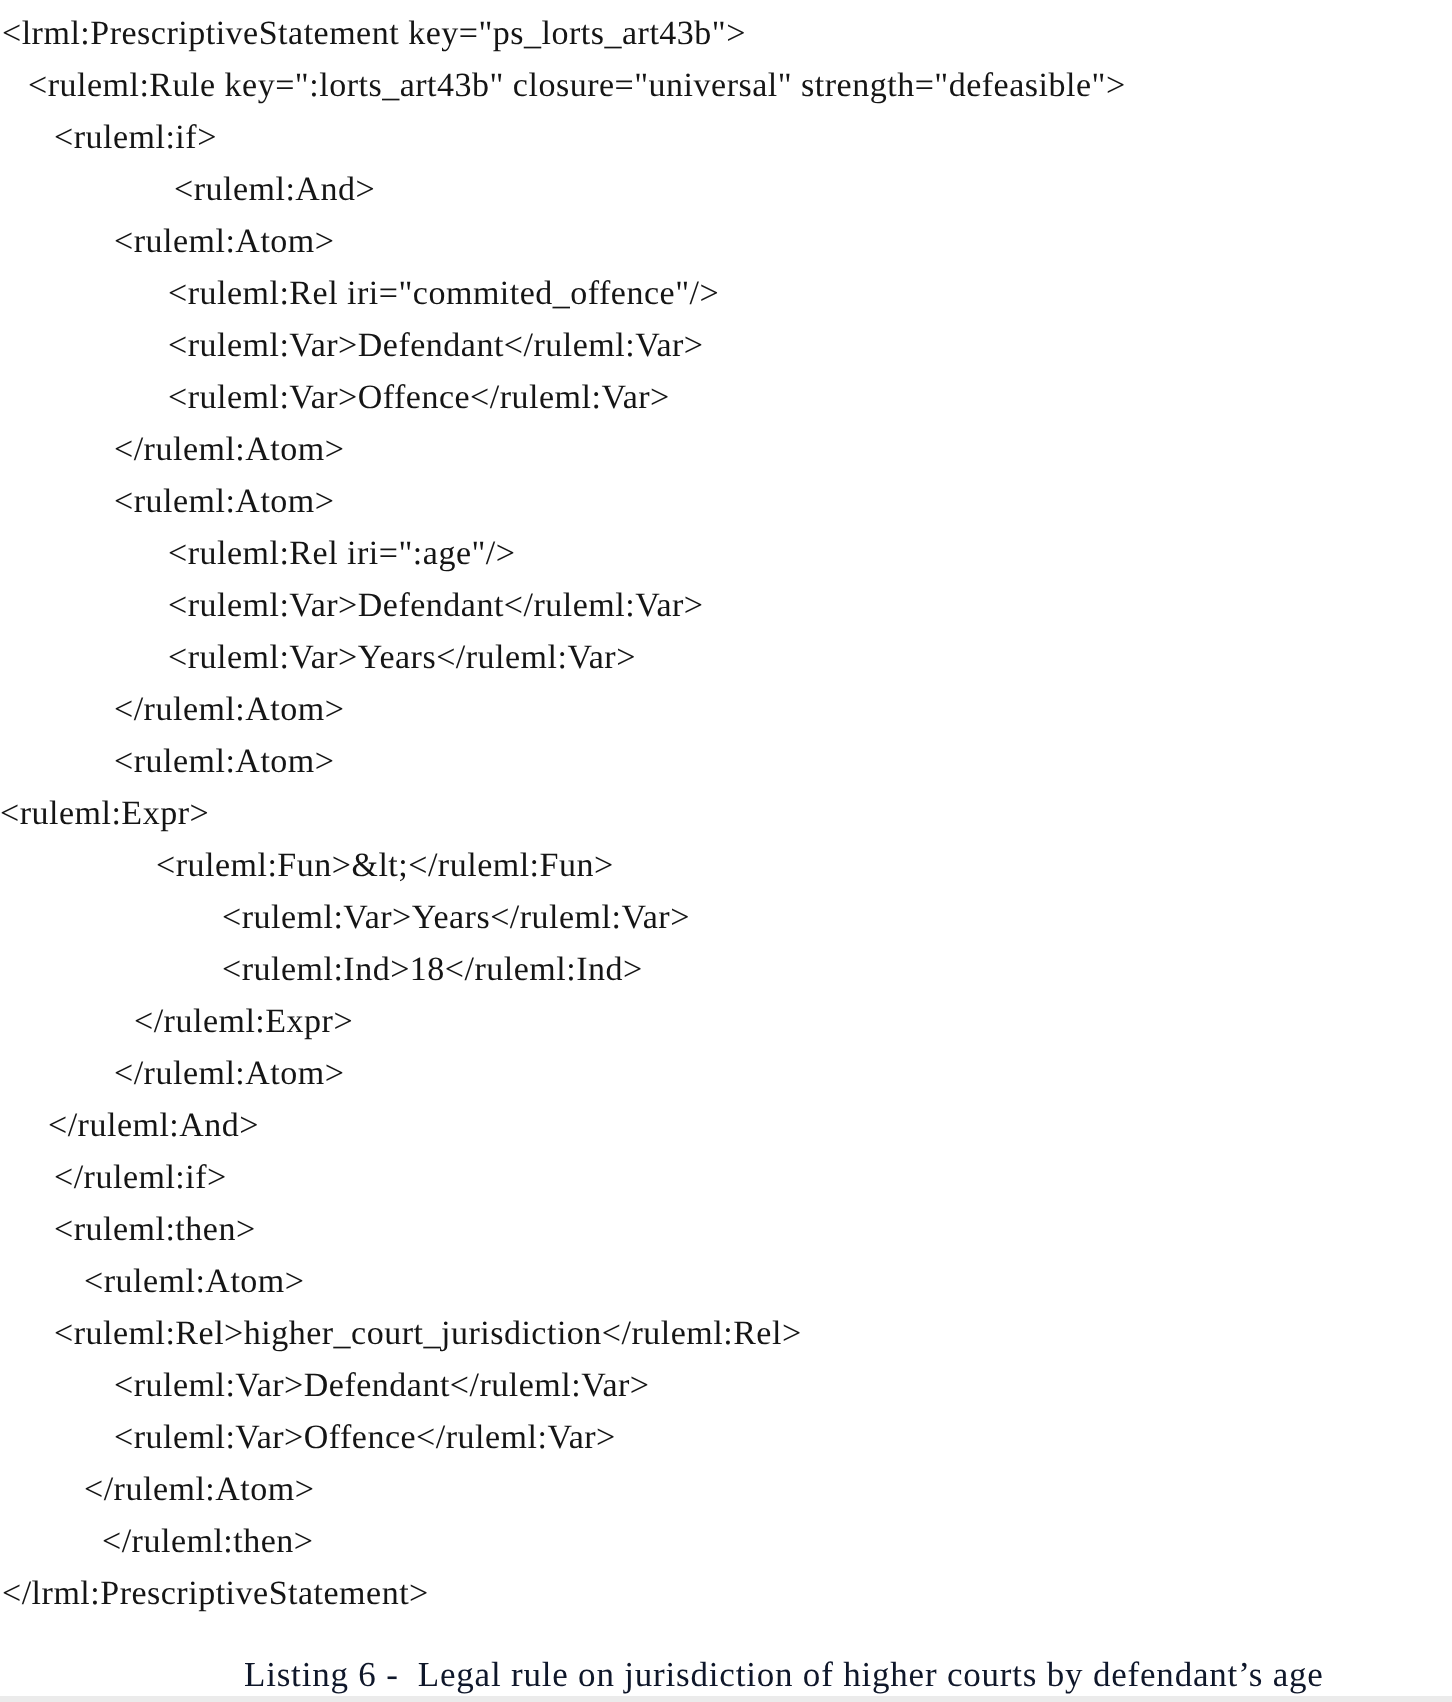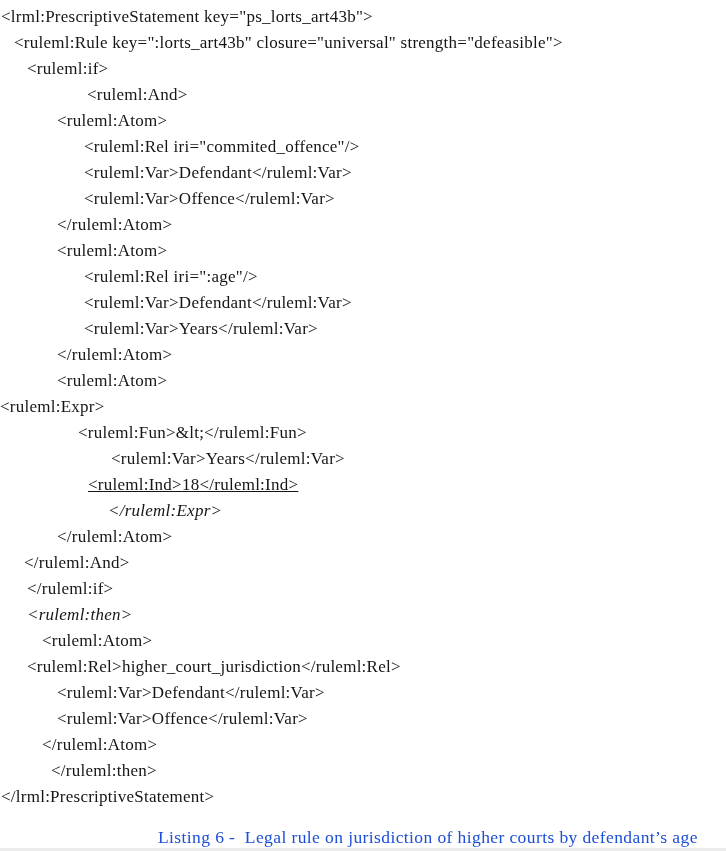--- a/index.html
+++ b/index.html
@@ -26,22 +26,21 @@
     letter-spacing: 0.25px;
     white-space: pre;
   }
   .caption {
     position: absolute;
     top: 825px; left: 122px;
     font-size: 17.5px;
     line-height: 24px;
     letter-spacing: 0.4px;
     white-space: pre;
-    color: #1d4ed8;
-    margin-left: 36px;
+    color: #0f172a;
   }
   .bottom-edge {
     position: absolute;
     left: 0; bottom: 0;
     width: 726px; height: 3px;
     background: #ebebeb;
   }
 </style>
 </head>
 <body>
@@ -59,26 +58,26 @@
       <div class="code-line" style="padding-left: 57px;">&lt;/ruleml:Atom&gt;</div>
       <div class="code-line" style="padding-left: 57px;">&lt;ruleml:Atom&gt;</div>
       <div class="code-line" style="padding-left: 84px;">&lt;ruleml:Rel iri=":age"/&gt;</div>
       <div class="code-line" style="padding-left: 84px;">&lt;ruleml:Var&gt;Defendant&lt;/ruleml:Var&gt;</div>
       <div class="code-line" style="padding-left: 84px;">&lt;ruleml:Var&gt;Years&lt;/ruleml:Var&gt;</div>
       <div class="code-line" style="padding-left: 57px;">&lt;/ruleml:Atom&gt;</div>
       <div class="code-line" style="padding-left: 57px;">&lt;ruleml:Atom&gt;</div>
       <div class="code-line" style="">&lt;ruleml:Expr&gt;</div>
       <div class="code-line" style="padding-left: 78px;">&lt;ruleml:Fun&gt;&amp;lt;&lt;/ruleml:Fun&gt;</div>
       <div class="code-line" style="padding-left: 111px;">&lt;ruleml:Var&gt;Years&lt;/ruleml:Var&gt;</div>
-      <div class="code-line" style="padding-left: 88px; text-decoration: underline;">&lt;ruleml:Ind&gt;18&lt;/ruleml:Ind&gt;</div>
-      <div class="code-line" style="padding-left: 108px; font-style: italic;">&lt;/ruleml:Expr&gt;</div>
+      <div class="code-line" style="padding-left: 111px;">&lt;ruleml:Ind&gt;18&lt;/ruleml:Ind&gt;</div>
+      <div class="code-line" style="padding-left: 67px;">&lt;/ruleml:Expr&gt;</div>
       <div class="code-line" style="padding-left: 57px;">&lt;/ruleml:Atom&gt;</div>
       <div class="code-line" style="padding-left: 24px;">&lt;/ruleml:And&gt;</div>
       <div class="code-line" style="padding-left: 27px;">&lt;/ruleml:if&gt;</div>
-      <div class="code-line" style="padding-left: 27px; font-style: italic;">&lt;ruleml:then&gt;</div>
+      <div class="code-line" style="padding-left: 27px;">&lt;ruleml:then&gt;</div>
       <div class="code-line" style="padding-left: 42px;">&lt;ruleml:Atom&gt;</div>
       <div class="code-line" style="padding-left: 27px;">&lt;ruleml:Rel&gt;higher_court_jurisdiction&lt;/ruleml:Rel&gt;</div>
       <div class="code-line" style="padding-left: 57px;">&lt;ruleml:Var&gt;Defendant&lt;/ruleml:Var&gt;</div>
       <div class="code-line" style="padding-left: 57px;">&lt;ruleml:Var&gt;Offence&lt;/ruleml:Var&gt;</div>
       <div class="code-line" style="padding-left: 42px;">&lt;/ruleml:Atom&gt;</div>
       <div class="code-line" style="padding-left: 27px; margin-left: 24px;">&lt;/ruleml:then&gt;</div>
       <div class="code-line" style="padding-left: 1px;">&lt;/lrml:PrescriptiveStatement&gt;</div>
     </div>
   <div class="caption">Listing 6 -  Legal rule on jurisdiction of higher courts by defendant’s age</div>
   <div class="bottom-edge"></div>

